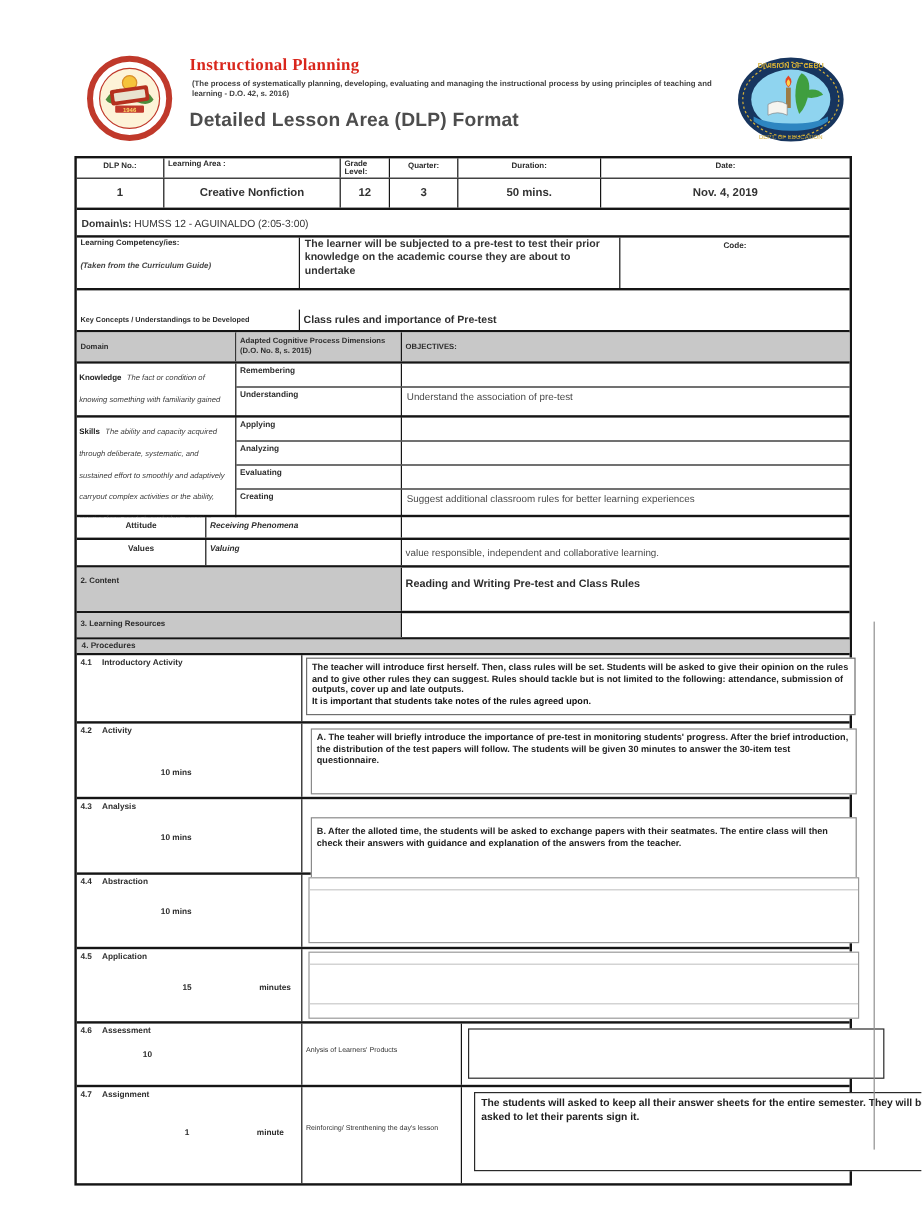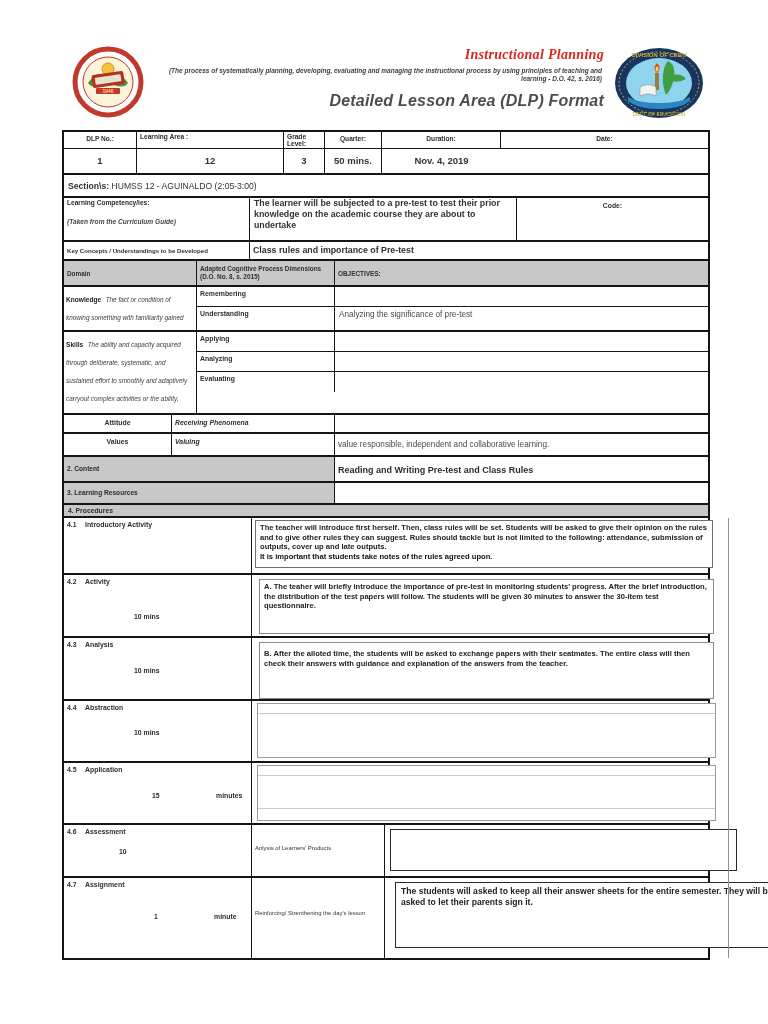--- a/index.html
+++ b/index.html
@@ -1,21 +1,21 @@
 <!DOCTYPE html>
 <html><head>
 <meta charset="utf-8">
 <style>
   html,body{margin:0;padding:0;background:#ffffff;}
   .page{position:relative;width:768px;height:1024px;background:#fff;overflow:hidden;
         font-family:"Liberation Sans",sans-serif;color:#2e2e2e;}
   
   .hdr{position:absolute;top:45px;left:62px;width:644px;display:flex;align-items:flex-start;}
   .logo{flex:0 0 auto;}
-  .hdr-center{flex:1;text-align:right;padding:2px 8px 0 8px;font-style:italic;}
+  .hdr-center{flex:1;text-align:left;padding:2px 8px 0 8px;}
   .h-title{font-family:"Liberation Serif",serif;font-weight:bold;color:#d9261c;font-size:14px;letter-spacing:.3px;}
   .h-sub{font-size:6.5px;font-weight:bold;color:#3f3f3f;line-height:8px;margin:4px auto 0 auto;max-width:442px;}
   .h-doc{font-size:16px;font-weight:bold;color:#4d4d4d;margin-top:9px;letter-spacing:.2px;}
   
   .tbl{position:absolute;top:130px;left:62px;width:644px;border:2px solid #151515;}
   .row{display:grid;box-sizing:border-box;border-bottom:2px solid #151515;overflow:visible;}
   .row:last-child{border-bottom:none;}
   .c{box-sizing:border-box;border-right:1px solid #151515;padding:1px 3px;overflow:hidden;}
   .c:last-child{border-right:none;}
   .lab{font-size:6.6px;font-weight:bold;color:#2b2b2b;}
@@ -28,21 +28,21 @@
   .r-info-h .c{padding-top:3px;}
   .r-info-v{grid-template-columns:73px 147px 41px 57px 119px 207px;height:26px;}
   .r-info-v .c{padding-top:6px;text-align:center;}
   .r-sec{grid-template-columns:644px;height:23px;}
   .r-sec .c{padding:6px 4px;font-size:8.6px;color:#333;}
   
   .r-comp{grid-template-columns:186px 267px 191px;height:44px;}
   .comp-sub{font-size:6.6px;font-style:italic;font-weight:bold;color:#444;margin-top:12px;}
   .comp-text{font-size:8.8px;font-weight:bold;color:#333;line-height:11px;padding:0 4px;}
   .code-cell{font-size:6.8px;font-weight:bold;text-align:center;padding-top:4px;}
-  .r-key{grid-template-columns:186px 458px;height:19px;}
+  .r-key{grid-template-columns:186px 458px;height:19px;margin-top:16px;}
   .r-key .klab{font-size:6.1px;font-weight:bold;padding-top:5px;}
   .r-key .kval{font-size:8.8px;font-weight:bold;color:#2f2f2f;padding-top:3px;}
   
   .r-domh{grid-template-columns:133px 138px 373px;height:26px;}
   .r-domh .c{font-size:6.4px;font-weight:bold;line-height:8px;padding-top:4px;}
   .dom-block{display:grid;border-bottom:2px solid #151515;box-sizing:border-box;}
   .kb{grid-template-columns:133px 511px;height:45px;}
   .sb{grid-template-columns:133px 511px;height:83px;}
   .dom-left{box-sizing:border-box;border-right:1px solid #151515;padding:1px 2px;overflow:hidden;}
   .dom-title{font-size:6.6px;font-weight:bold;color:#222;display:inline;}
@@ -50,21 +50,21 @@
   .sub-rows{display:flex;flex-direction:column;}
   .sub-row{display:grid;grid-template-columns:138px 373px;border-bottom:1px solid #151515;box-sizing:border-box;}
   .sub-row:last-child{border-bottom:none;}
   .sub-row .dim{box-sizing:border-box;border-right:1px solid #151515;font-size:6.9px;font-weight:bold;padding:3px 3px 0 3px;}
   .sub-row .obj{padding:3px 4px 0 4px;}
   .r-att{grid-template-columns:108px 163px 373px;height:19px;}
   .r-vals{grid-template-columns:108px 163px 373px;height:23px;}
   .att-lab{font-size:6.9px;font-weight:bold;text-align:center;padding-top:4px;}
   .att-dim{font-size:6.9px;font-weight:bold;font-style:italic;padding-top:4px;}
   
-  .r-cont{grid-template-columns:271px 373px;height:26px;}
+  .r-cont{grid-template-columns:271px 373px;height:38px;}
   .r-cont .c{padding-top:8px;}
   .cont-val{font-size:9px;font-weight:bold;color:#2d2d2d;}
   .r-res{grid-template-columns:271px 373px;height:22px;}
   .r-res .c{padding-top:6px;}
   .r-proc{grid-template-columns:644px;height:13px;}
   .r-proc .c{padding:2px 4px;font-size:6.8px;font-weight:bold;}
   
   .prow{position:relative;box-sizing:border-box;border-bottom:2px solid #151515;}
   .plabel{position:absolute;left:0;top:0;bottom:0;width:188px;box-sizing:border-box;border-right:1px solid #151515;}
   .pno{position:absolute;left:3px;top:3px;font-size:6.9px;font-weight:bold;}
@@ -127,29 +127,30 @@
       <div class="c lab ctr">DLP No.:</div>
       <div class="c lab" style="padding-top:1px;">Learning Area :</div>
       <div class="c lab" style="padding-top:1px;">Grade Level:</div>
       <div class="c lab ctr">Quarter:</div>
       <div class="c lab ctr">Duration:</div>
       <div class="c lab ctr">Date:</div>
     </div>
 
     <div class="row r-info-v">
       <div class="c val">1</div>
+      <div class="c val">Creative Nonfiction</div>
       <div class="c val">12</div>
       <div class="c val">3</div>
       <div class="c val">50 mins.</div>
       <div class="c val">Nov. 4, 2019</div>
     </div>
 
     <div class="row r-sec">
       <div class="c">
-        <b>Section\s:</b><span> HUMSS 12 - AGUINALDO (2:05-3:00)</span>
+        <b>Domain\s:</b><span> HUMSS 12 - AGUINALDO (2:05-3:00)</span>
       </div>
     </div>
 
     <div class="row r-comp">
       <div class="c">
         <div class="lab">Learning Competency/ies:</div>
         <div class="comp-sub">(Taken from the Curriculum Guide)</div>
       </div>
       <div class="c comp-text">The learner will be subjected to a pre-test to test their prior knowledge on the academic course they are about to undertake</div>
       <div class="c code-cell">Code:</div>
@@ -171,21 +172,21 @@
         <span class="dom-title">Knowledge</span>
         <span class="dom-desc">The fact or condition of knowing something with familiarity gained through experience or association</span>
       </div>
       <div class="sub-rows">
         <div class="sub-row" style="height:20px;">
           <div class="dim">Remembering</div>
           <div class="obj obj-txt"></div>
         </div>
         <div class="sub-row" style="height:25px;">
           <div class="dim">Understanding</div>
-          <div class="obj obj-txt">Analyzing the significance of pre-test</div>
+          <div class="obj obj-txt">Understand the association of pre-test</div>
         </div>
       </div>
     </div>
 
     <div class="dom-block sb">
       <div class="dom-left">
         <span class="dom-title">Skills</span>
         <span class="dom-desc">The ability and capacity acquired through deliberate, systematic, and sustained effort to smoothly and adaptively carryout complex activities or the ability, coming from one's knowledge, practice, aptitude, etc., to do something</span>
       </div>
       <div class="sub-rows">
@@ -194,20 +195,24 @@
           <div class="obj obj-txt"></div>
         </div>
         <div class="sub-row" style="height:20px;">
           <div class="dim">Analyzing</div>
           <div class="obj obj-txt"></div>
         </div>
         <div class="sub-row" style="height:20px;">
           <div class="dim">Evaluating</div>
           <div class="obj obj-txt"></div>
         </div>
+        <div class="sub-row" style="height:23px;">
+          <div class="dim">Creating</div>
+          <div class="obj obj-txt">Suggest additional classroom rules for better learning experiences</div>
+        </div>
       </div>
     </div>
 
     <div class="row r-att">
       <div class="c att-lab">Attitude</div>
       <div class="c att-dim">Receiving Phenomena</div>
       <div class="c obj-txt"></div>
     </div>
 
     <div class="row r-vals">
@@ -251,21 +256,21 @@
         <div class="ptext">A. The teaher will briefly introduce the importance of pre-test in monitoring students' progress. After the brief introduction, the distribution of the test papers will follow. The students will be given 30 minutes to answer the 30-item test questionnaire.</div>
       </div>
     </div>
 
     <div class="prow" style="height:63px;">
       <div class="plabel">
         <span class="pno">4.3</span>
         <span class="pname">Analysis</span>
         <span class="ptime" style="left:70px;top:29px;">10 mins</span>
       </div>
-      <div class="pbox" style="left:195px;top:4px;width:455px;height:57px;border-color:#8a8a8a;">
+      <div class="pbox" style="left:195px;top:15px;width:455px;height:57px;border-color:#8a8a8a;">
         <div class="ptext" style="padding-top:6px;">B. After the alloted time, the students will be asked to exchange papers with their seatmates. The entire class will then check their answers with guidance and explanation of the answers from the teacher.</div>
       </div>
     </div>
 
     <div class="prow" style="height:62px;">
       <div class="plabel">
         <span class="pno">4.4</span>
         <span class="pname">Abstraction</span>
         <span class="ptime" style="left:70px;top:28px;">10 mins</span>
       </div>

